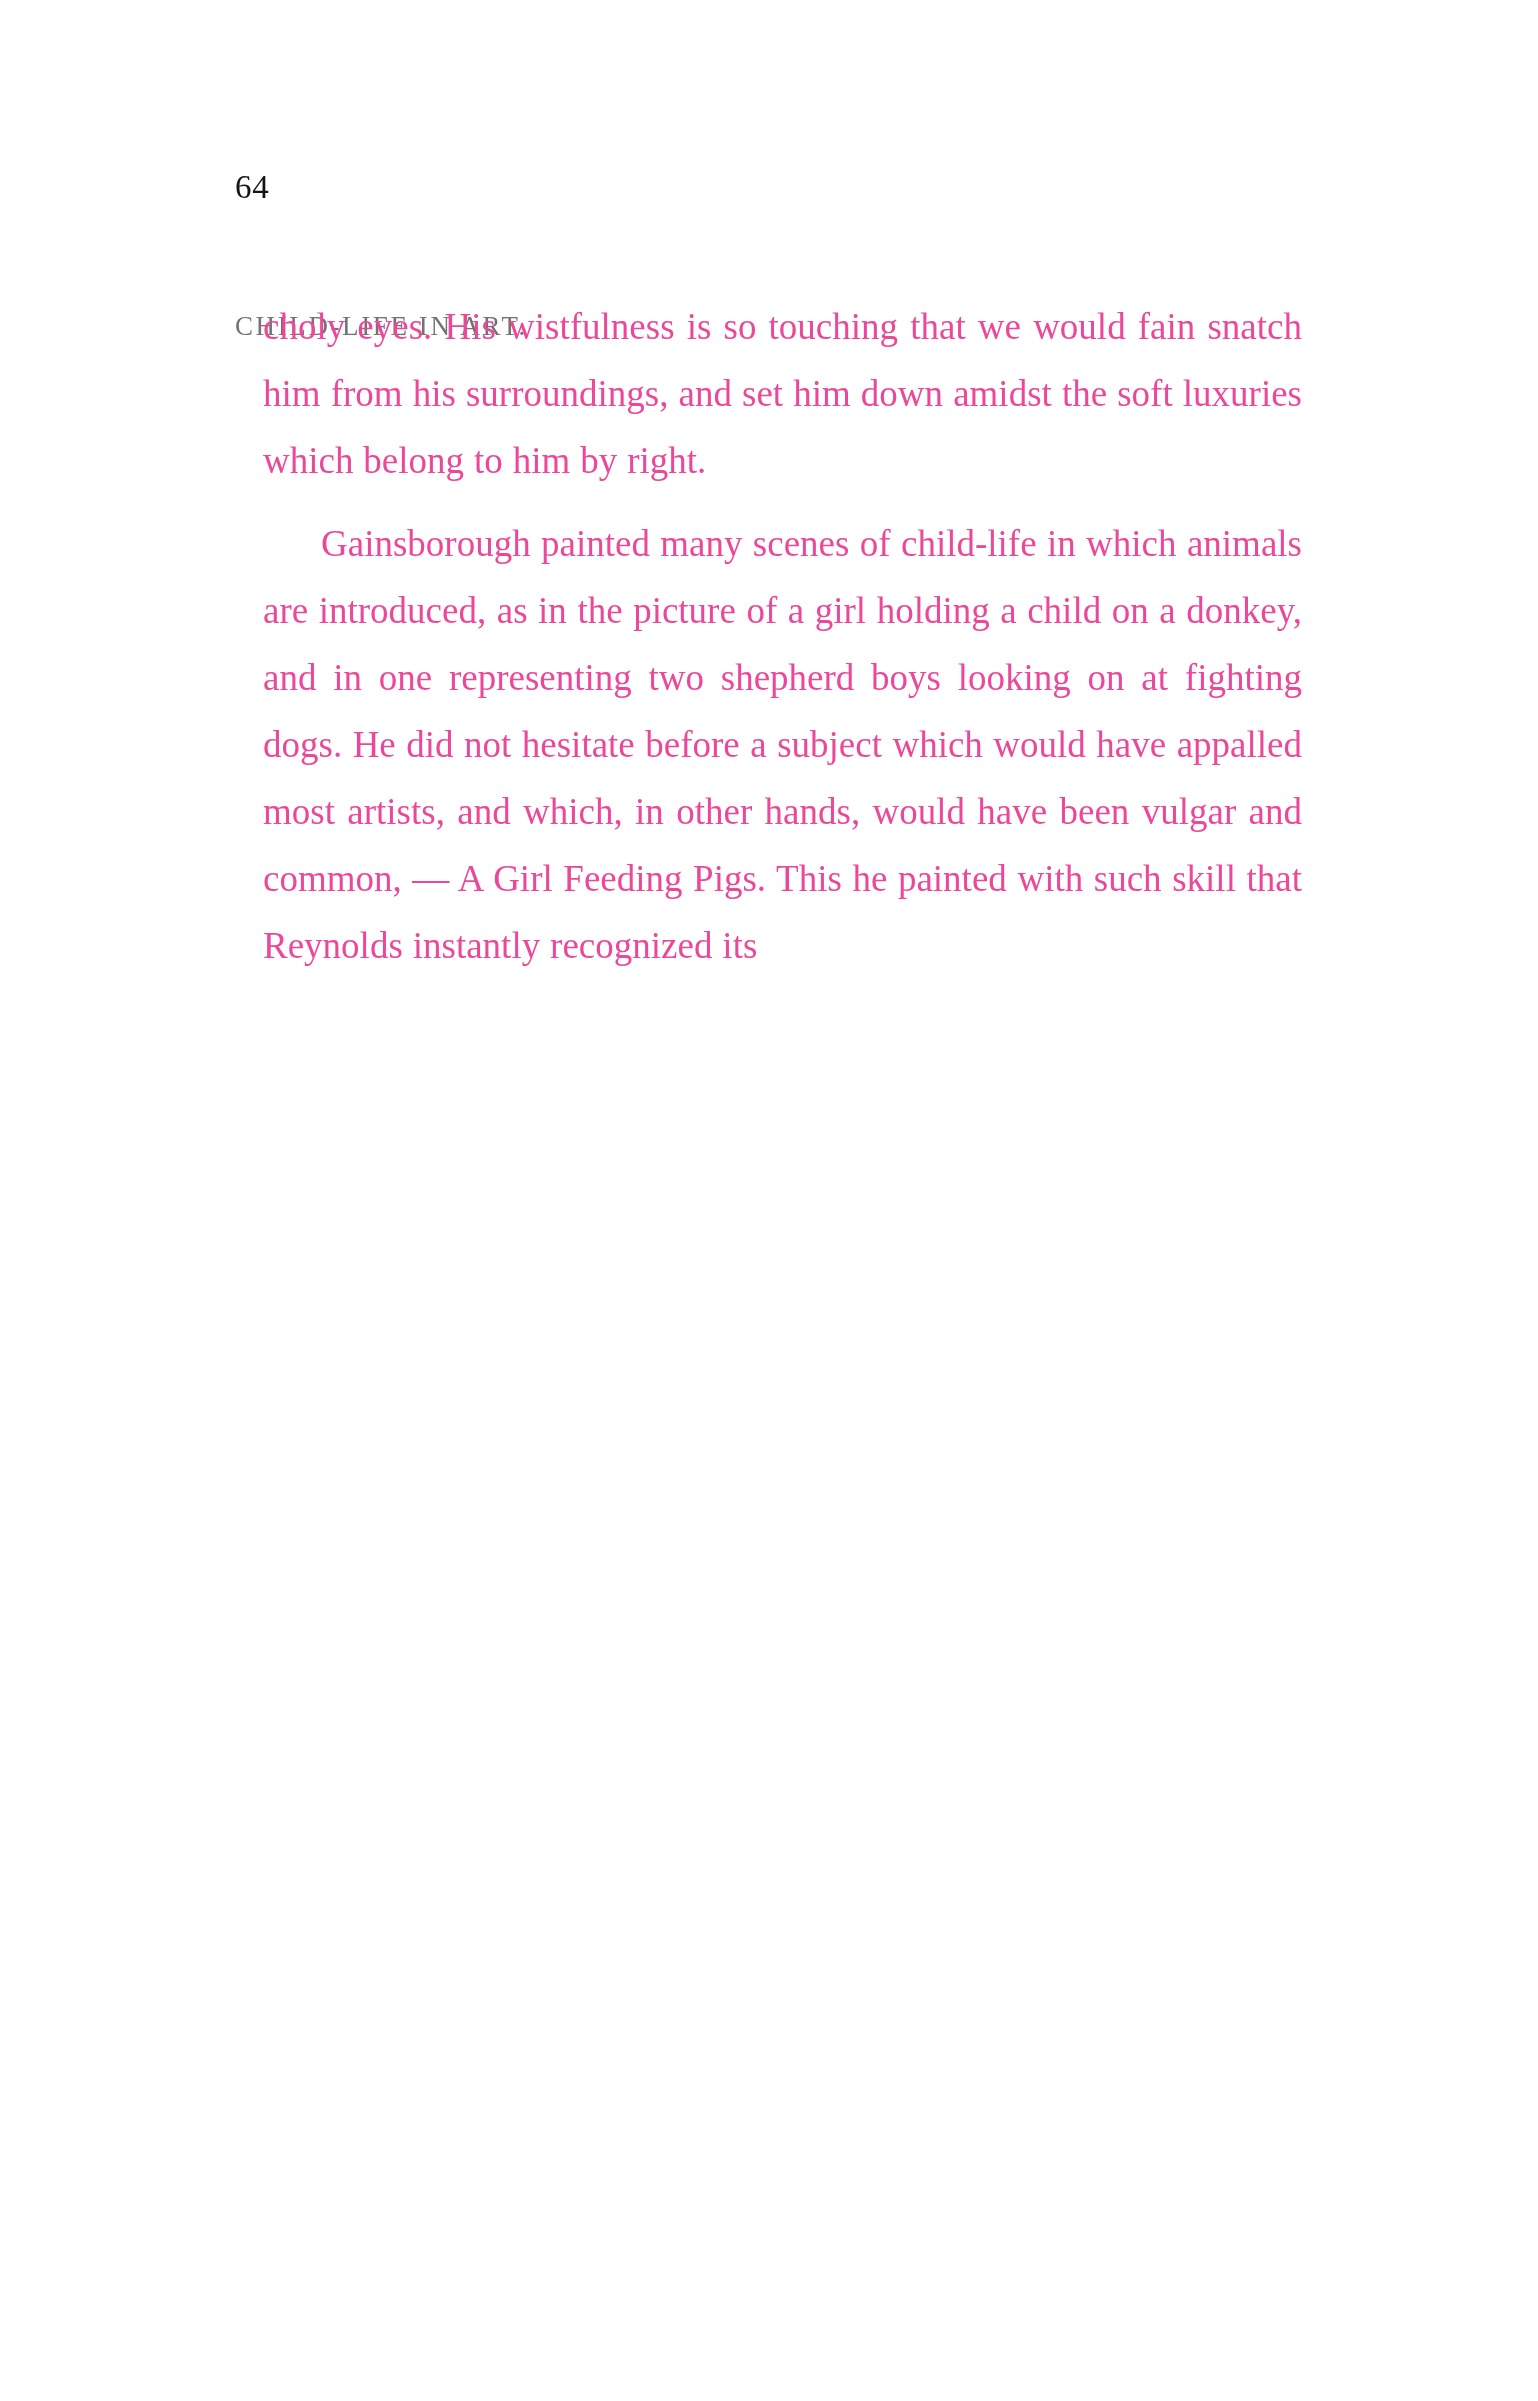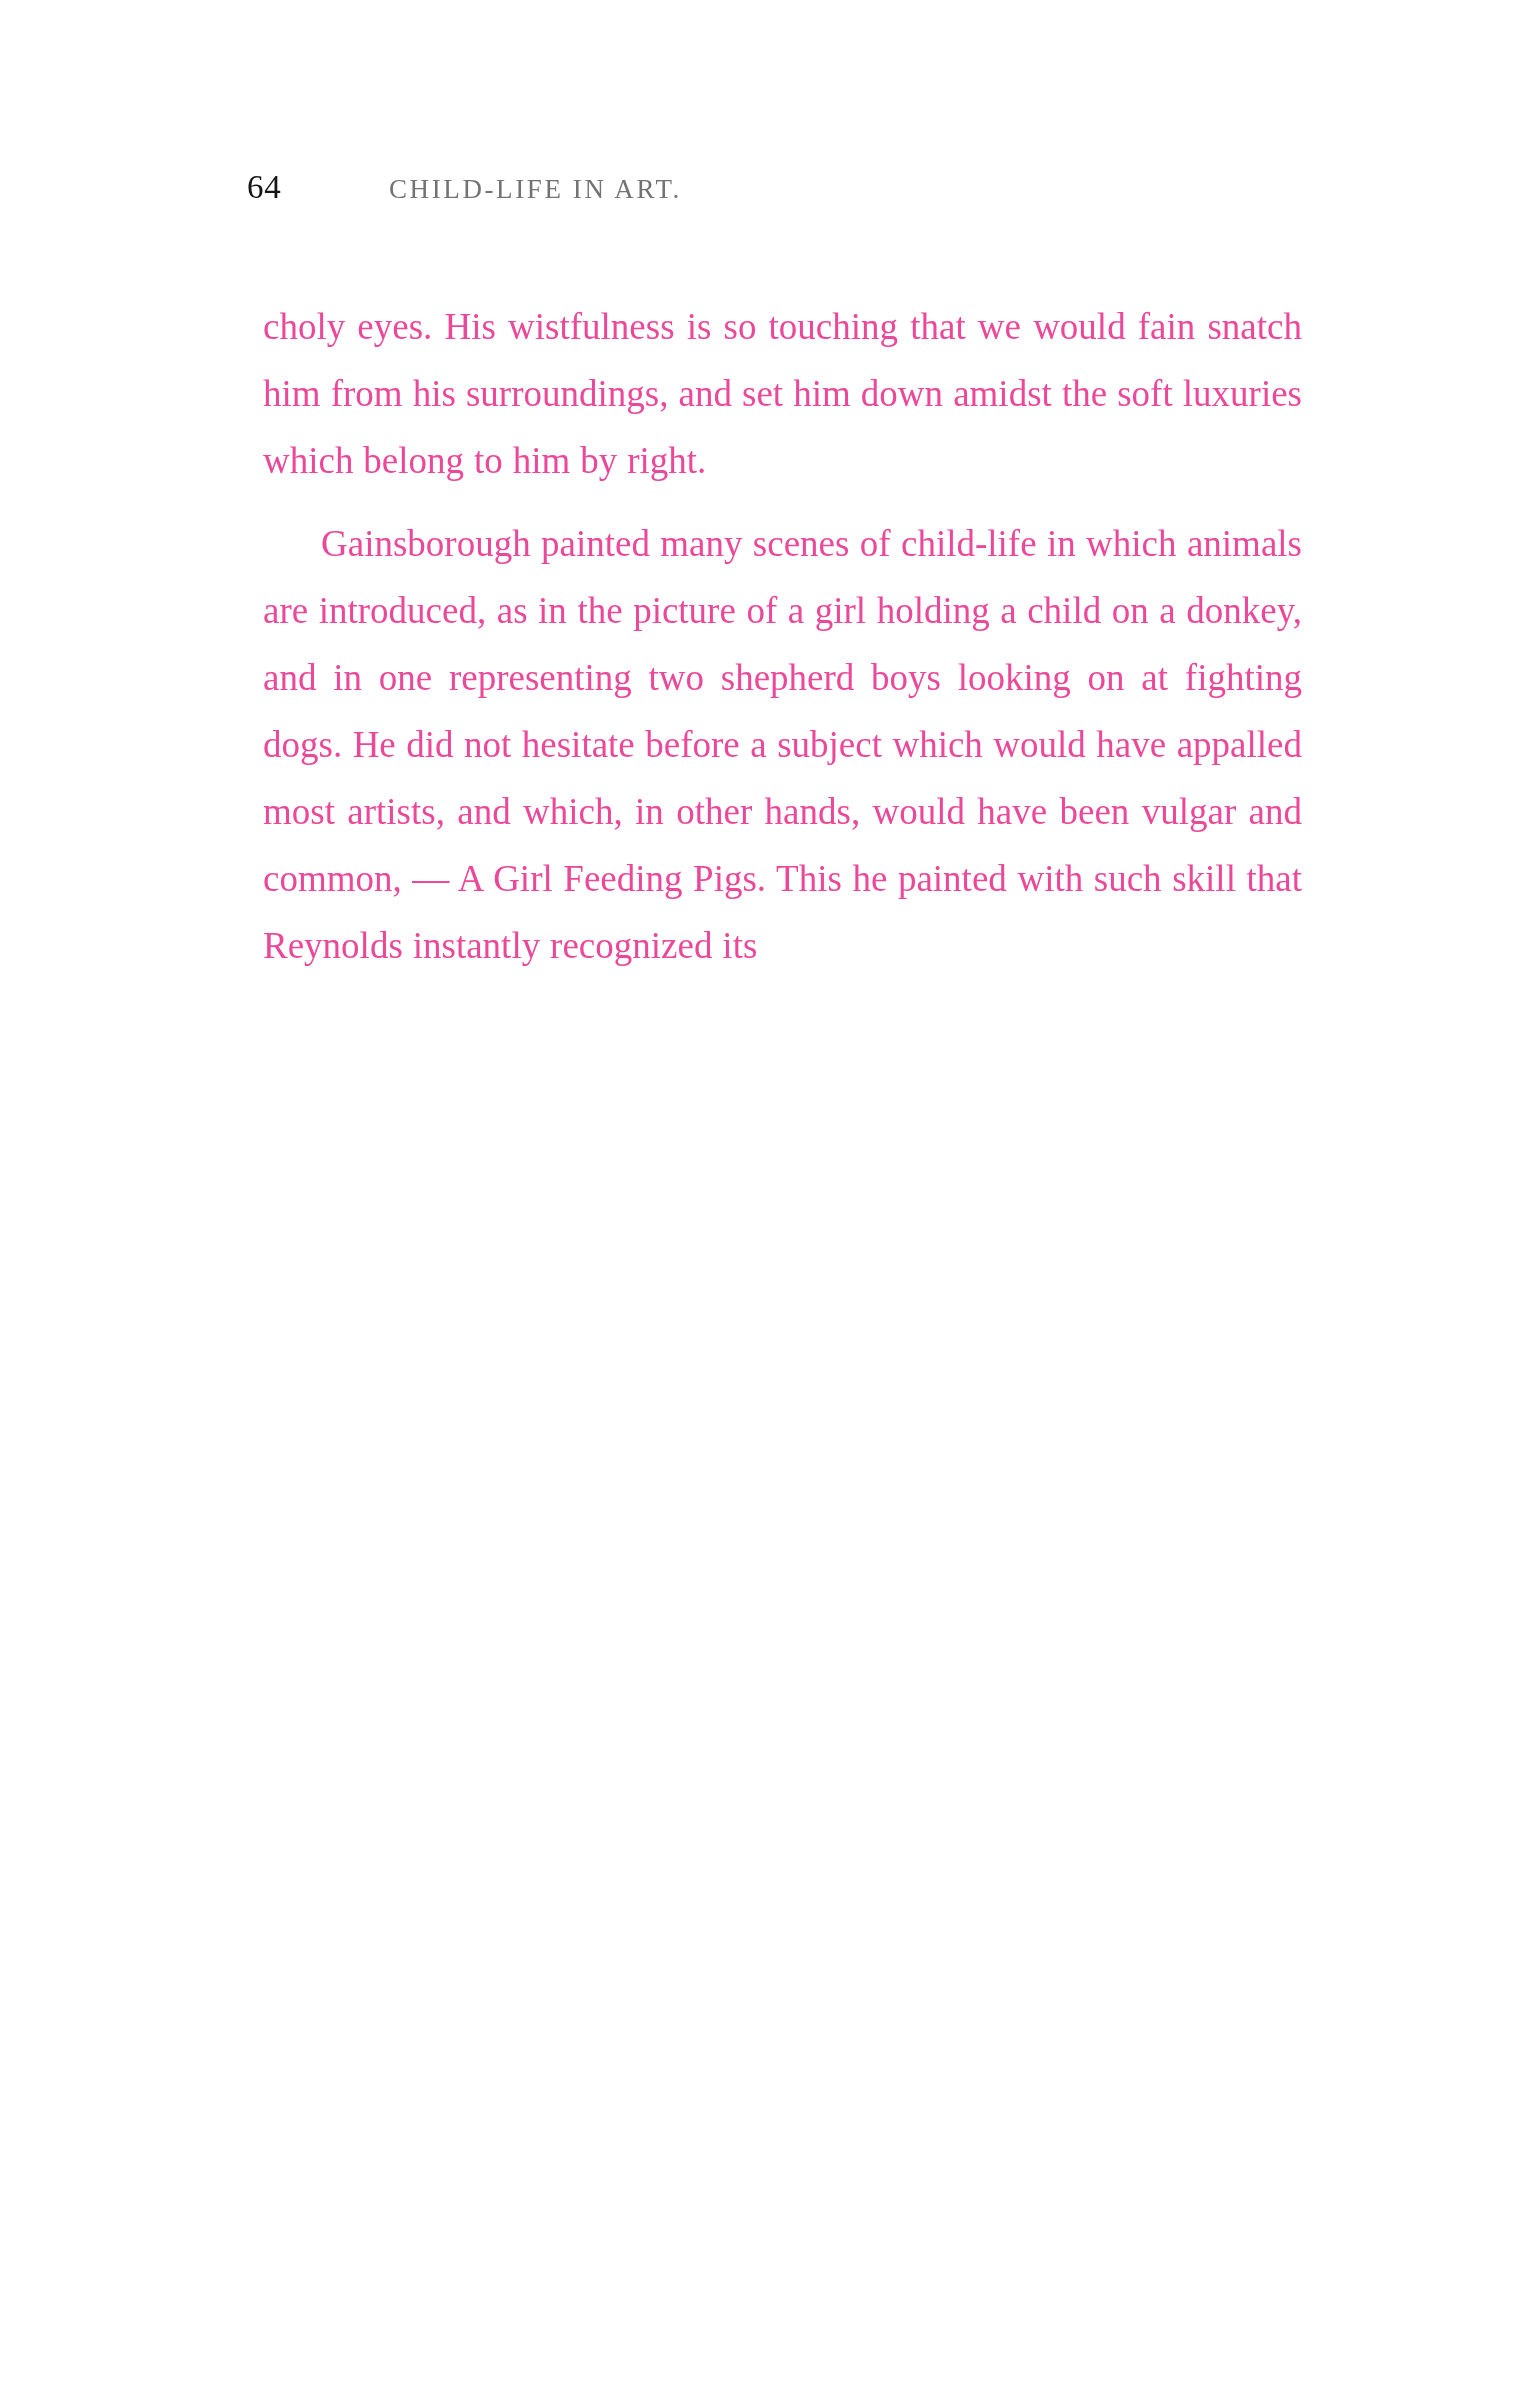--- a/index.html
+++ b/index.html
@@ -19,26 +19,27 @@
     position: relative;
     width: 1538px;
     height: 2401px;
     background: #ffffff;
     box-sizing: border-box;
   }
 
   
   .running-head {
     position: absolute;
-    left: 247px;
+    left: 235px;
     top: 169px;
     width: 1049px;
     height: 45px;
     display: flex;
     align-items: baseline;
+    flex-direction: column;
   }
   .folio {
     font-family: "Liberation Serif", serif;
     font-size: 33px;
     letter-spacing: 0.7px;
     color: #151515;
     width: 142px;
     flex: 0 0 142px;
   }
   .head-title {

